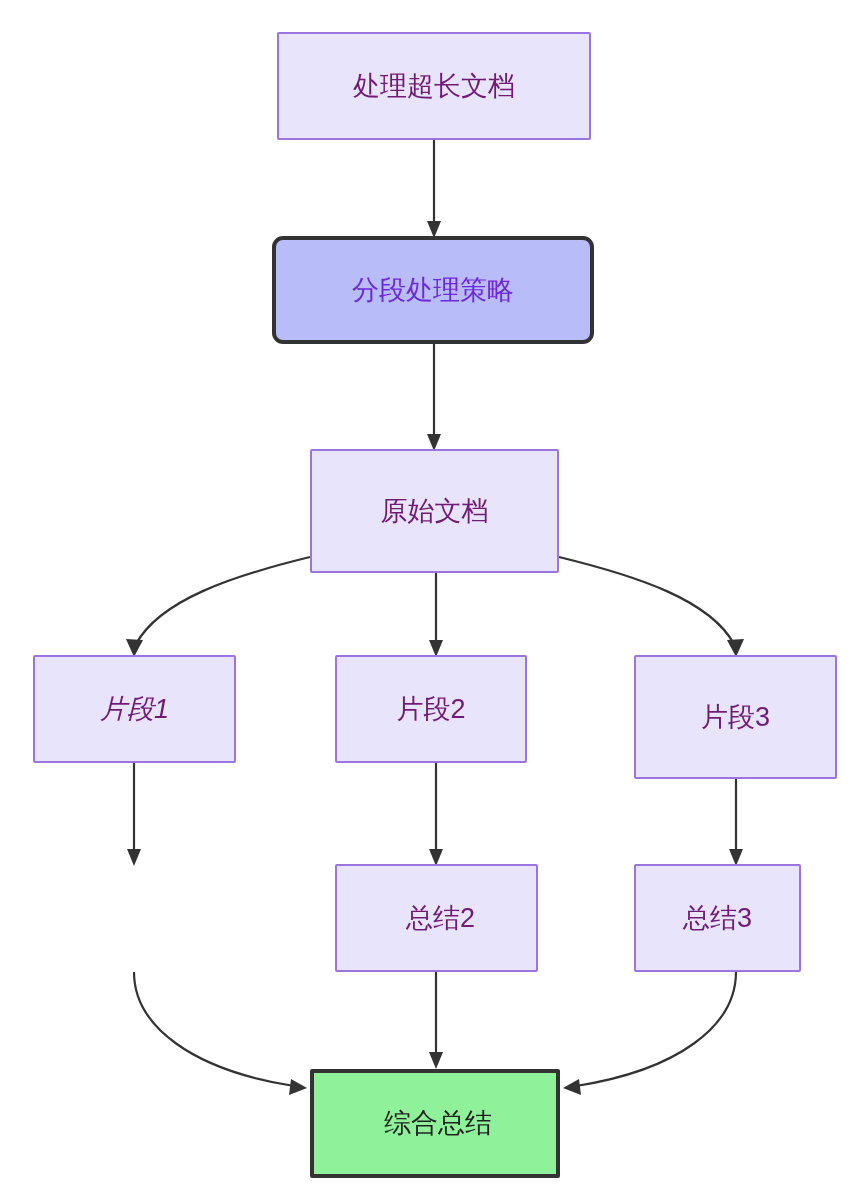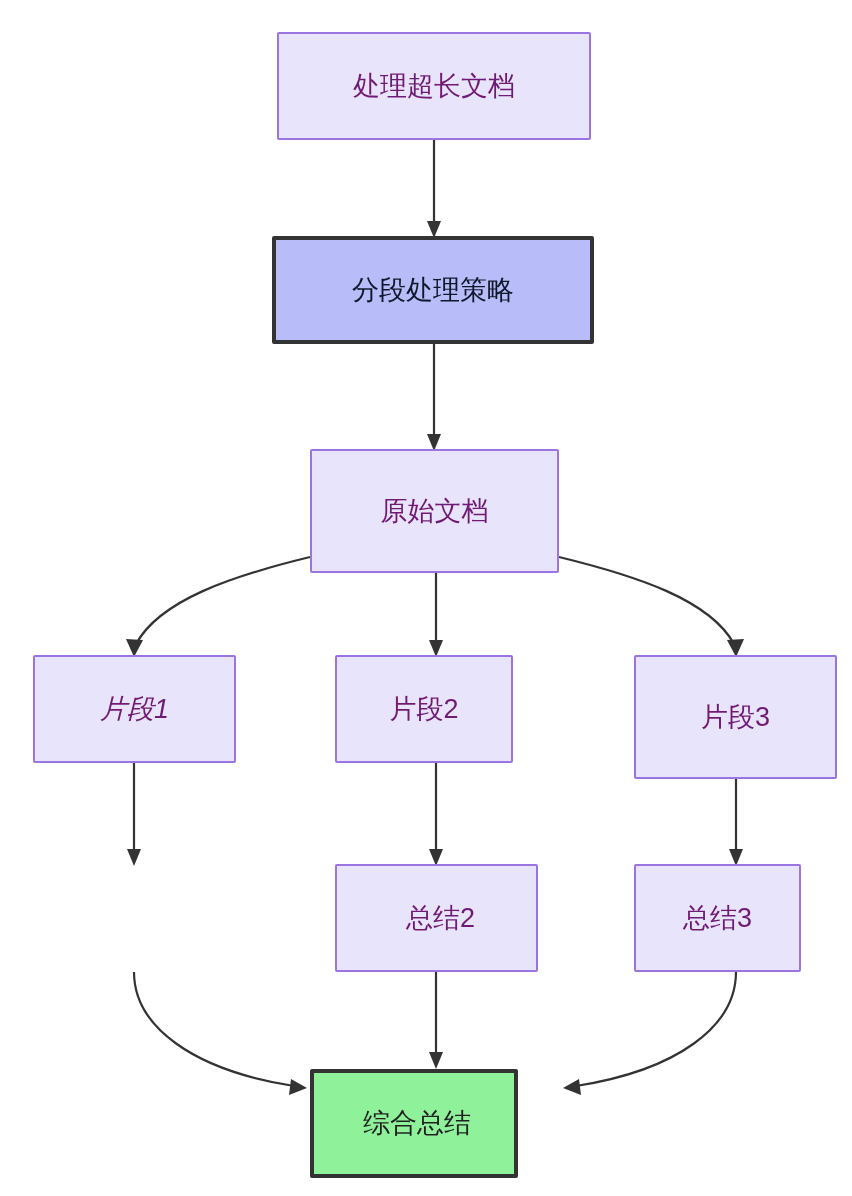--- a/index.html
+++ b/index.html
@@ -53,22 +53,22 @@
     background: #e7e4fb;
     border: 2px solid #9a74e0;
     border-radius: 2px;
     color: #701a75;
     font-size: 27px;
   }
   
   .node.style-emphasis {
     background: #b8bcf9;
     border: 4px solid #333333;
-    border-radius: 2px;
-    color: #0f172a;
+    border-radius: 11px;
+    color: #6d28d9;
     font-size: 27px;
   }
   
   .node.style-success {
     background: #8ff29a;
     border: 4px solid #333333;
     border-radius: 2px;
     color: #1f1f20;
     font-size: 27px;
   }
@@ -145,34 +145,34 @@
   </div>
 
   <div class="node style-default" style="left:310px; top:449px; width:249px; height:124px;">
     <span class="node-label">原始文档</span>
   </div>
 
   <div class="node style-default" style="left:33px; top:655px; width:203px; height:108px;font-style:italic;">
     <span class="node-label">片段1</span>
   </div>
 
-  <div class="node style-default" style="left:335px; top:655px; width:178px; height:108px;">
+  <div class="node style-default" style="left:335px; top:655px; width:192px; height:108px;">
     <span class="node-label">片段2</span>
   </div>
 
   <div class="node style-default" style="left:634px; top:655px; width:203px; height:124px;">
     <span class="node-label">片段3</span>
   </div>
 
 
   <div class="node style-default" style="left:335px; top:864px; width:203px; height:108px;padding-left:8px;">
     <span class="node-label">总结2</span>
   </div>
 
   <div class="node style-default" style="left:634px; top:864px; width:167px; height:108px;">
     <span class="node-label">总结3</span>
   </div>
 
-  <div class="node style-success" style="left:310px; top:1069px; width:208px; height:109px;padding-left:6px;">
+  <div class="node style-success" style="left:310px; top:1069px; width:250px; height:109px;padding-left:6px;">
     <span class="node-label">综合总结</span>
   </div>
 
 </div>
 
 </body></html>

